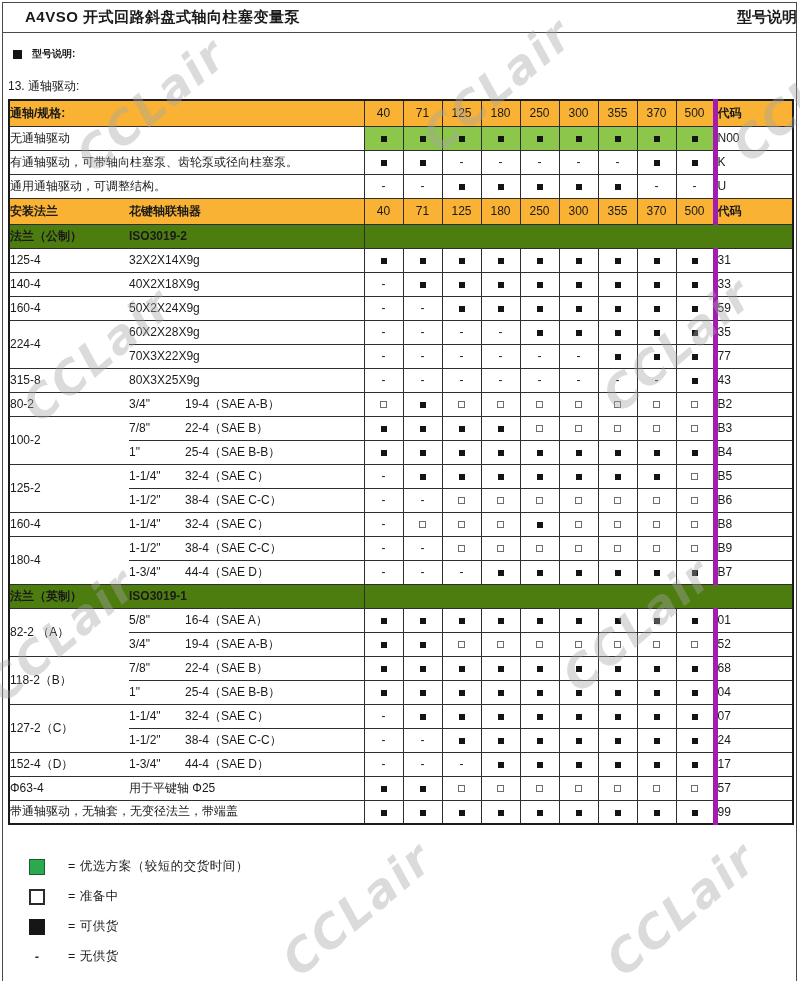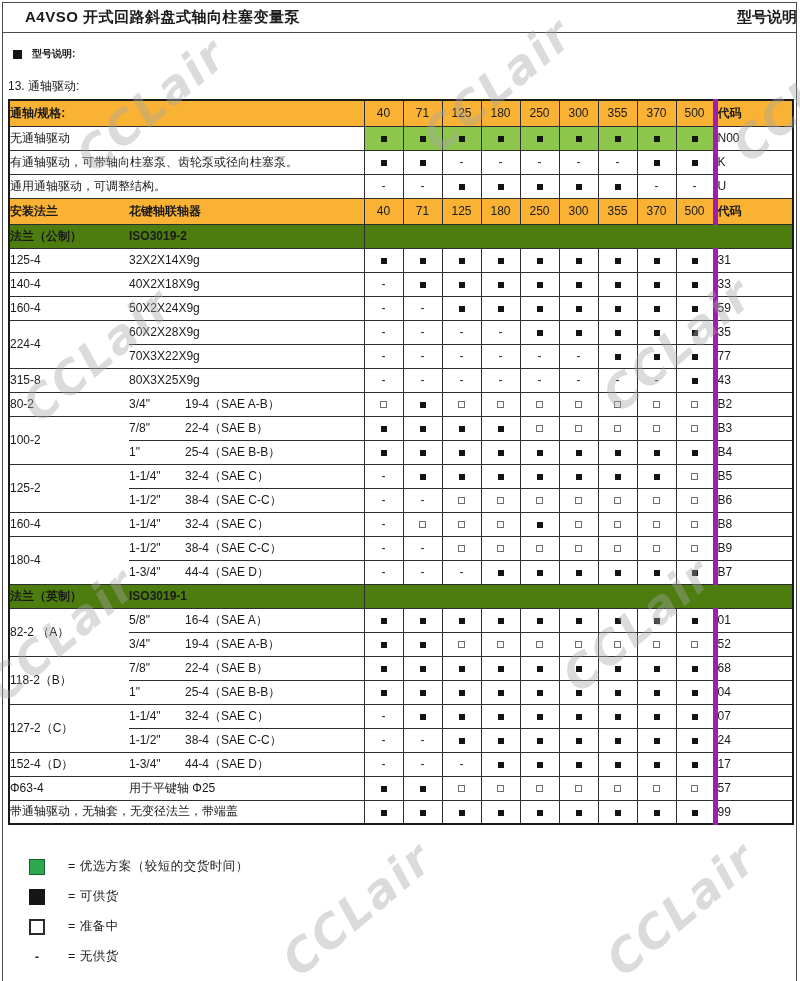--- a/index.html
+++ b/index.html
@@ -501,26 +501,26 @@
       </tr>
     </tbody>
 </table>
 
 <div class="legend">
   <div class="legend-item">
     <span class="lg-box lg-green"></span>
     <span class="lg-label">= 优选方案（较短的交货时间）</span>
   </div>
   <div class="legend-item">
+    <span class="lg-box lg-white"></span>
+    <span class="lg-label">= 准备中</span>
+  </div>
+  <div class="legend-item">
     <span class="lg-box lg-black"></span>
     <span class="lg-label">= 可供货</span>
-  </div>
-  <div class="legend-item">
-    <span class="lg-box lg-white"></span>
-    <span class="lg-label">= 准备中</span>
   </div>
   <div class="legend-item">
     <span class="lg-box lg-dashchar">-</span>
     <span class="lg-label">= 无供货</span>
   </div>
 </div>
 
 <span class="wm" style="left:62px;  top:78px;">CCLair</span>
 <span class="wm" style="left:408px; top:58px;">CCLair</span>
 <span class="wm" style="left:718px; top:68px;">CCLair</span>

